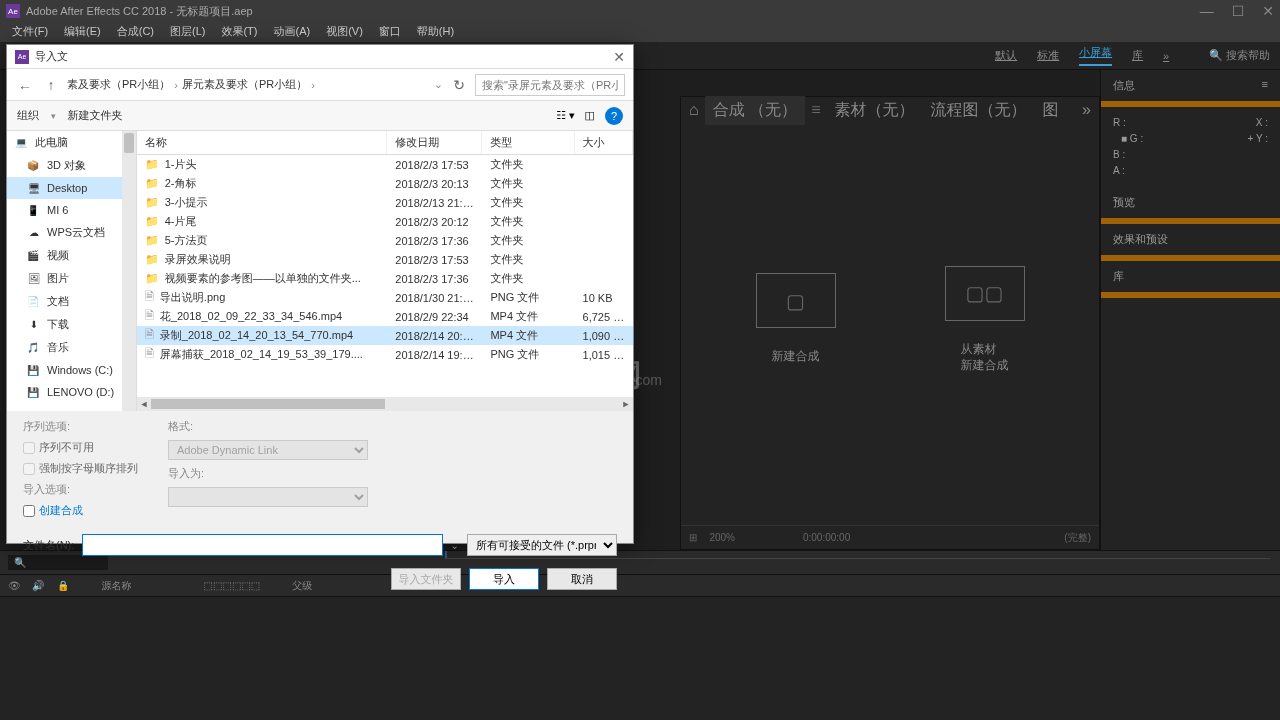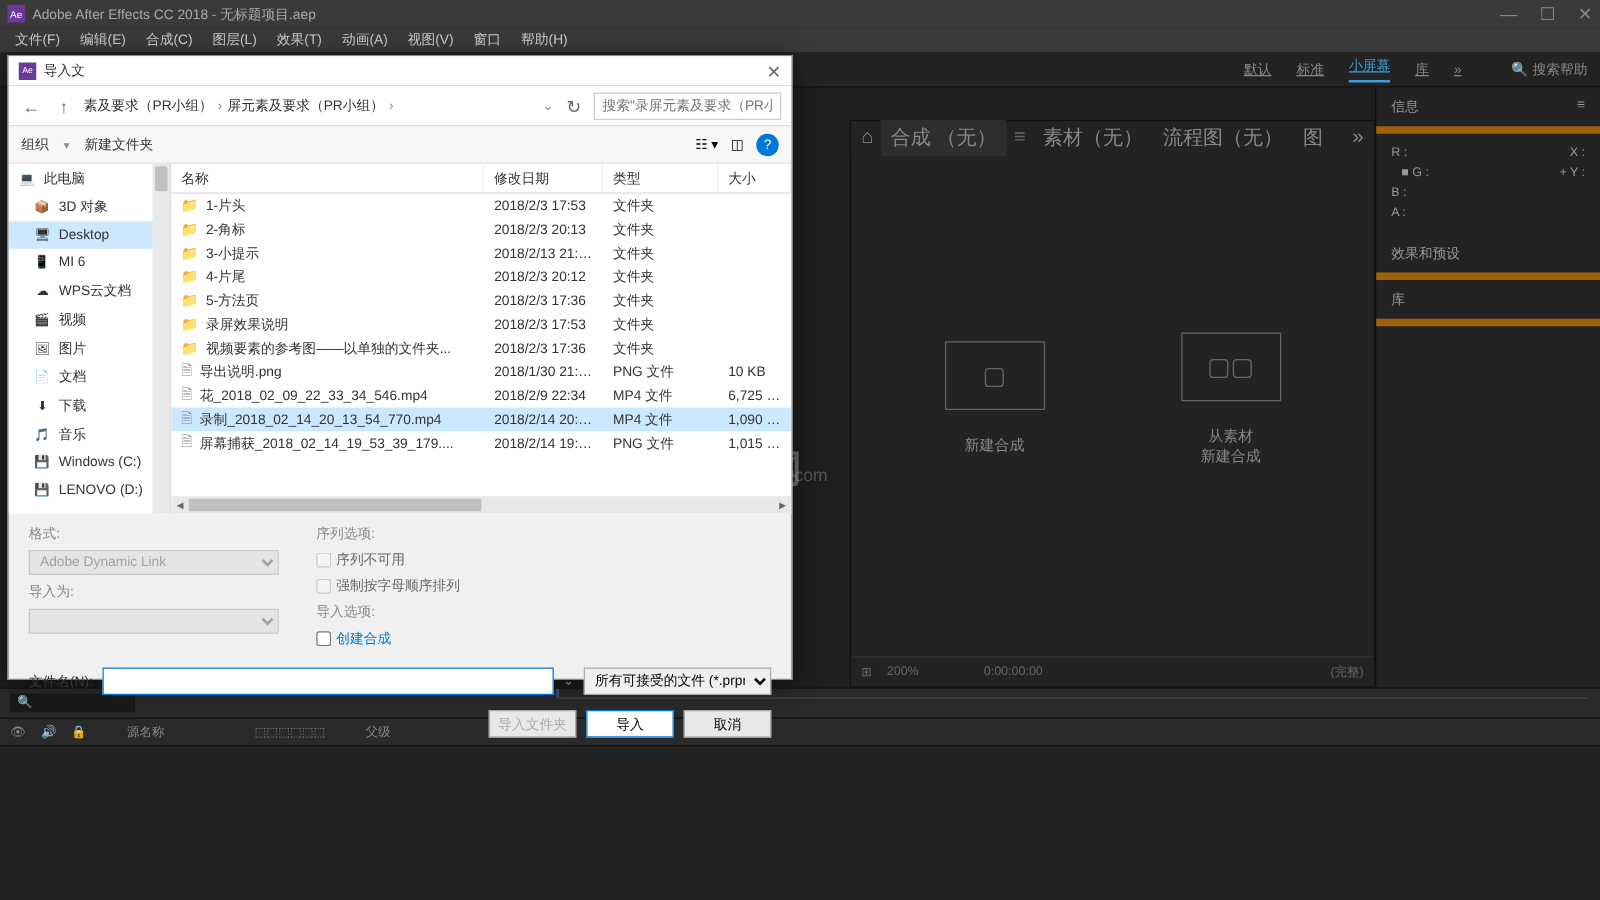--- a/index.html
+++ b/index.html
@@ -155,30 +155,30 @@
     <span class="panel-tab">图</span>
     <span style="color:#888;margin-left:auto">»</span>
   </div>
   <div class="comp-buttons">
     <div class="comp-btn">
       <div class="comp-icon">▢</div>
       <span>新建合成</span>
     </div>
     <div class="comp-btn">
       <div class="comp-icon">▢▢</div>
-      <div style="text-align:center;line-height:16px">
+      <div style="line-height:16px">
         <div>从素材</div>
         <div>新建合成</div>
       </div>
     </div>
   </div>
   <div class="comp-footer">
     <span>⊞</span>
     <span>200%</span>
-    <span style="margin-left:40px">0:00:00:00</span>
+    <span style="margin-left:56px">0:00:00:00</span>
     <span style="margin-left:auto">(完整)</span>
   </div>
 </div>
 
 <div class="right-sidebar">
   <div class="right-section">
     <span>信息</span><span style="float:right">≡</span>
   </div>
   <div class="info-panel">
     <div class="info-row">
@@ -191,20 +191,21 @@
       </div>
     <div class="info-row">
         <span>B :</span>
         <span></span>
       </div>
     <div class="info-row">
         <span>A :</span>
         <span></span>
       </div>
   </div>
+  <div class="right-section">预览</div>
   <div class="right-section">效果和预设</div>
   <div class="right-section">库</div>
 </div>
 
 <div class="timeline">
   <div class="timeline-header">
     <input class="timeline-search" placeholder="🔍" style="">
   </div>
   <div class="timeline-cols">
     <span>👁</span>
@@ -415,42 +416,42 @@
       <div class="file-hscroll">
         <span class="hscroll-arrow">◄</span>
         <div class="hscroll-track">
             <div class="hscroll-thumb"></div>
           </div>
         <span class="hscroll-arrow">►</span>
       </div>
     </div>
   </div>
   <div class="dialog-options">
-    <div class="opt-col">
-      <span>格式:</span>
-      <select class="opt-select" disabled=""><option>Adobe Dynamic Link</option></select>
-      <span>导入为:</span>
-      <select class="opt-select" disabled=""><option></option></select>
-    </div>
     <div class="opt-col">
       <span>序列选项:</span>
       <label class="opt-check">
           <input type="checkbox" disabled="" style="">
           <span>序列不可用</span>
         </label>
       <label class="opt-check">
           <input type="checkbox" disabled="" style="">
           <span>强制按字母顺序排列</span>
         </label>
       <span>导入选项:</span>
       <label class="opt-check link">
           <input type="checkbox" style="">
           <span>创建合成</span>
         </label>
     </div>
+    <div class="opt-col">
+      <span>格式:</span>
+      <select class="opt-select" disabled=""><option>Adobe Dynamic Link</option></select>
+      <span>导入为:</span>
+      <select class="opt-select" disabled=""><option></option></select>
+    </div>
   </div>
   <div class="dialog-footer">
     <span class="footer-label">文件名(N):</span>
     <input class="filename-input" style="">
     <span style="color:#888;font-size:10px">⌄</span>
     <select class="filetype-select"><option>所有可接受的文件 (*.prproj;*.c</option></select>
   </div>
   <div class="dialog-buttons">
     <button class="dlg-btn disabled">导入文件夹</button>
     <button class="dlg-btn primary">导入</button>

